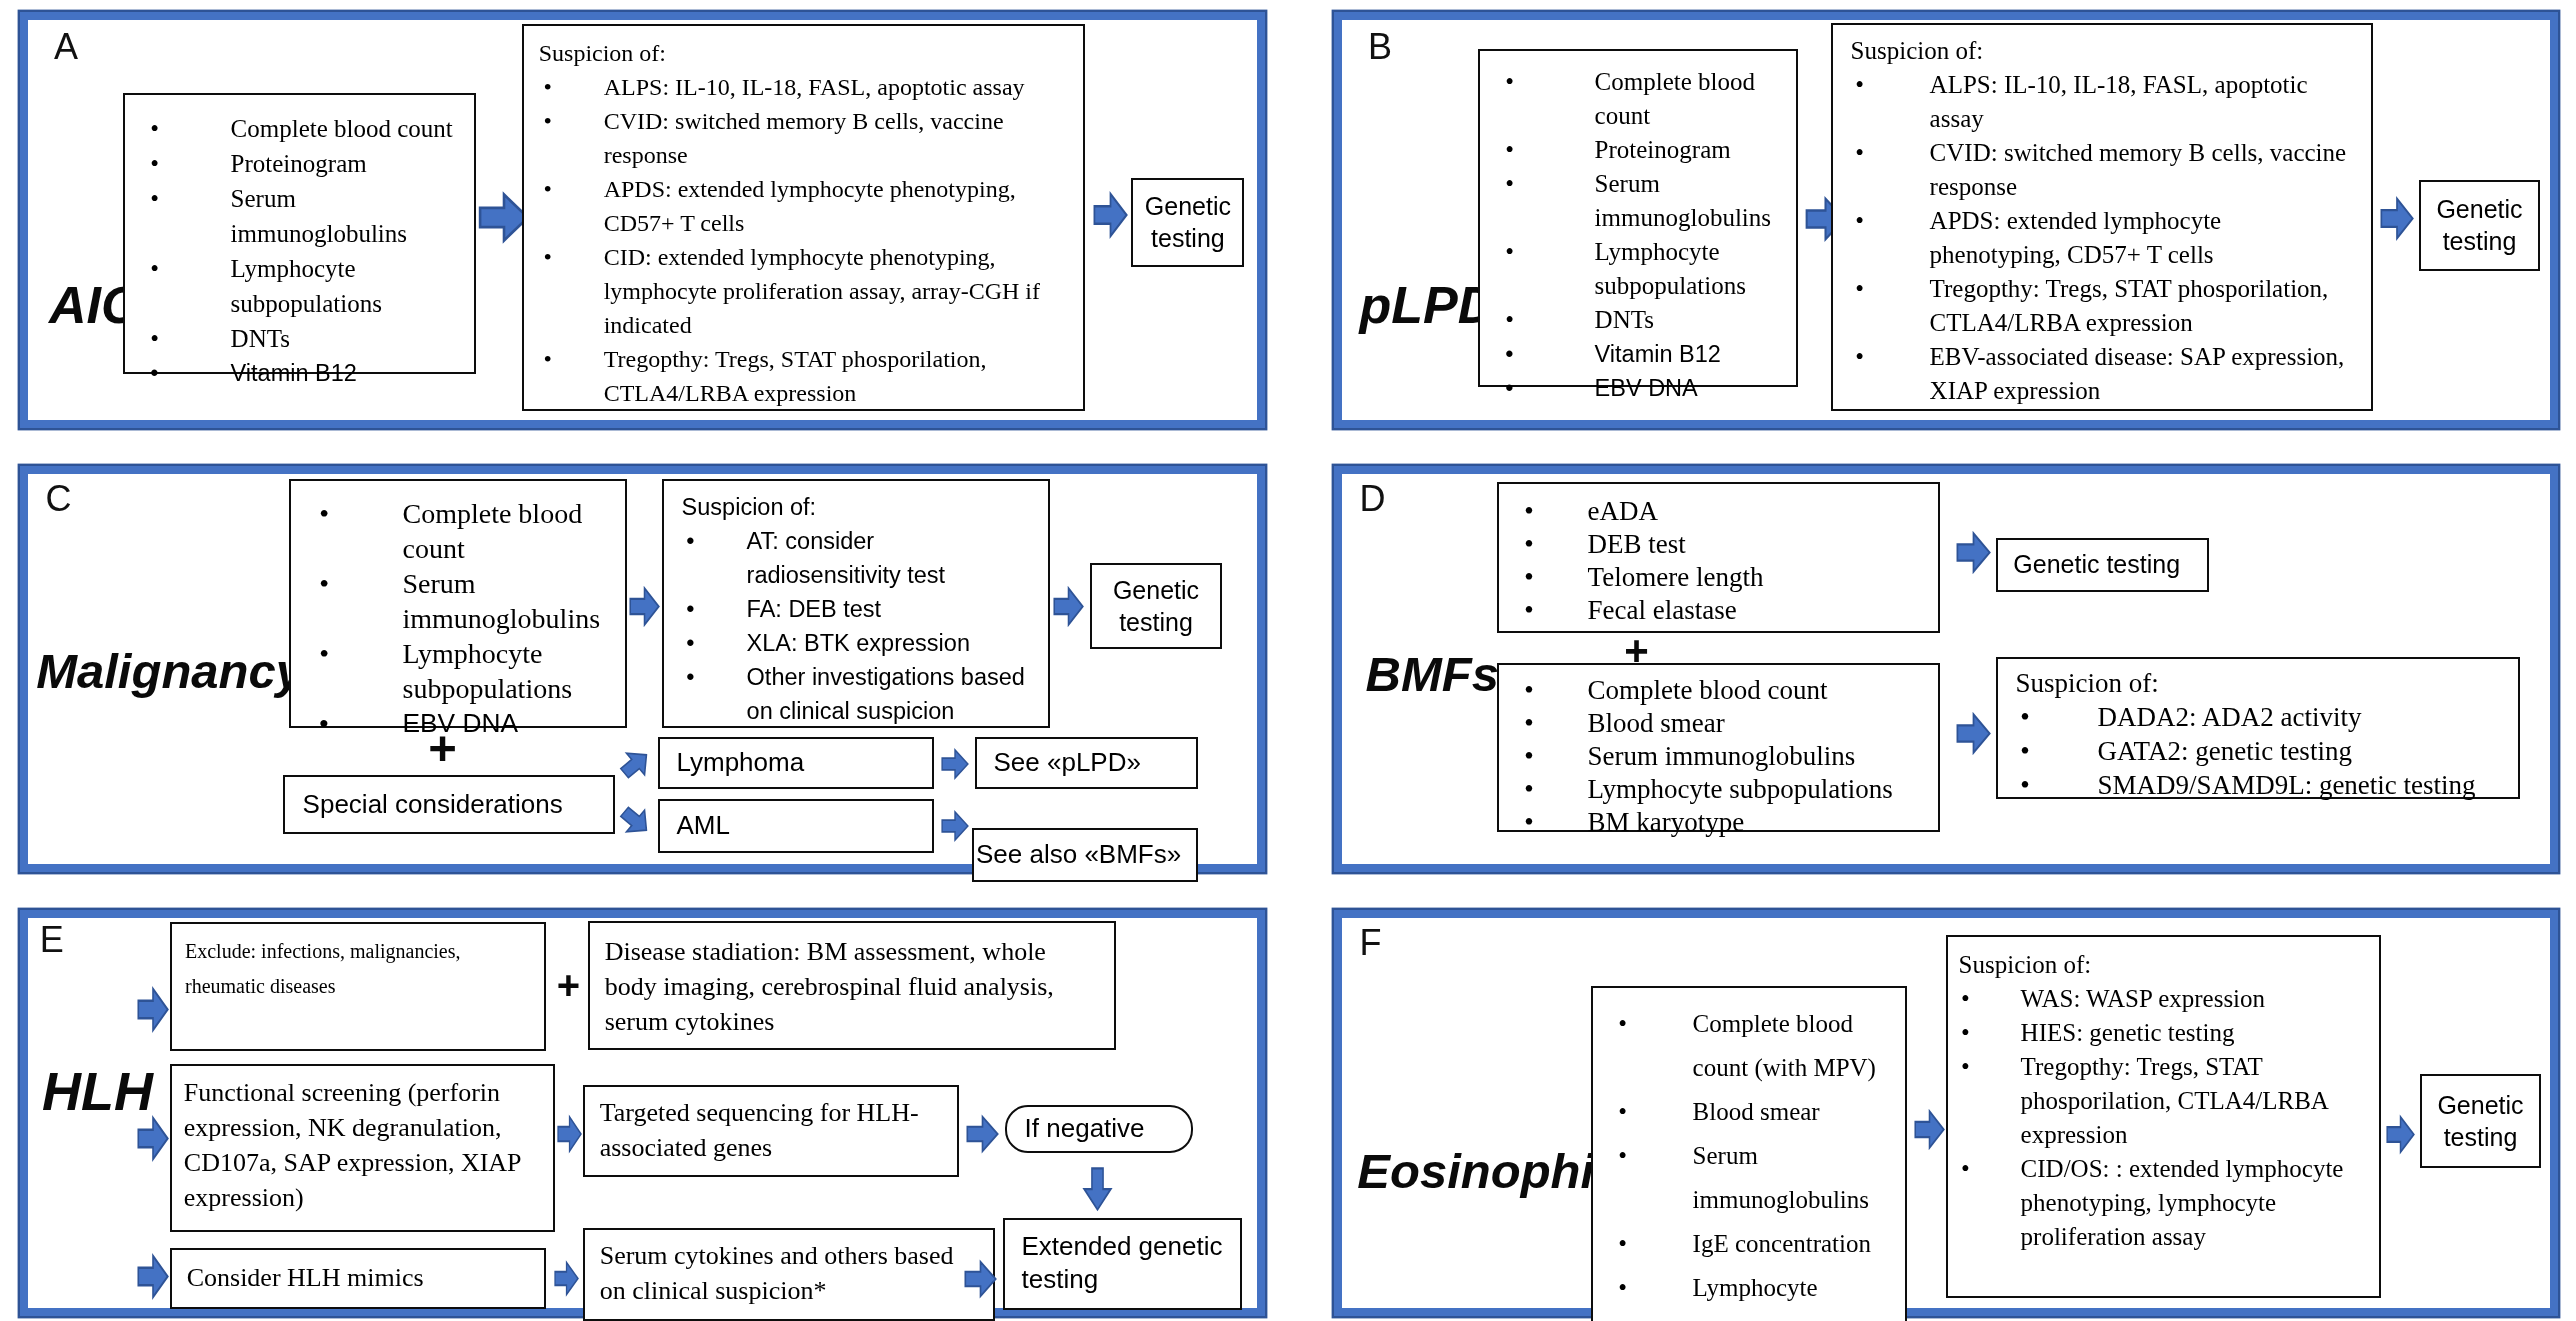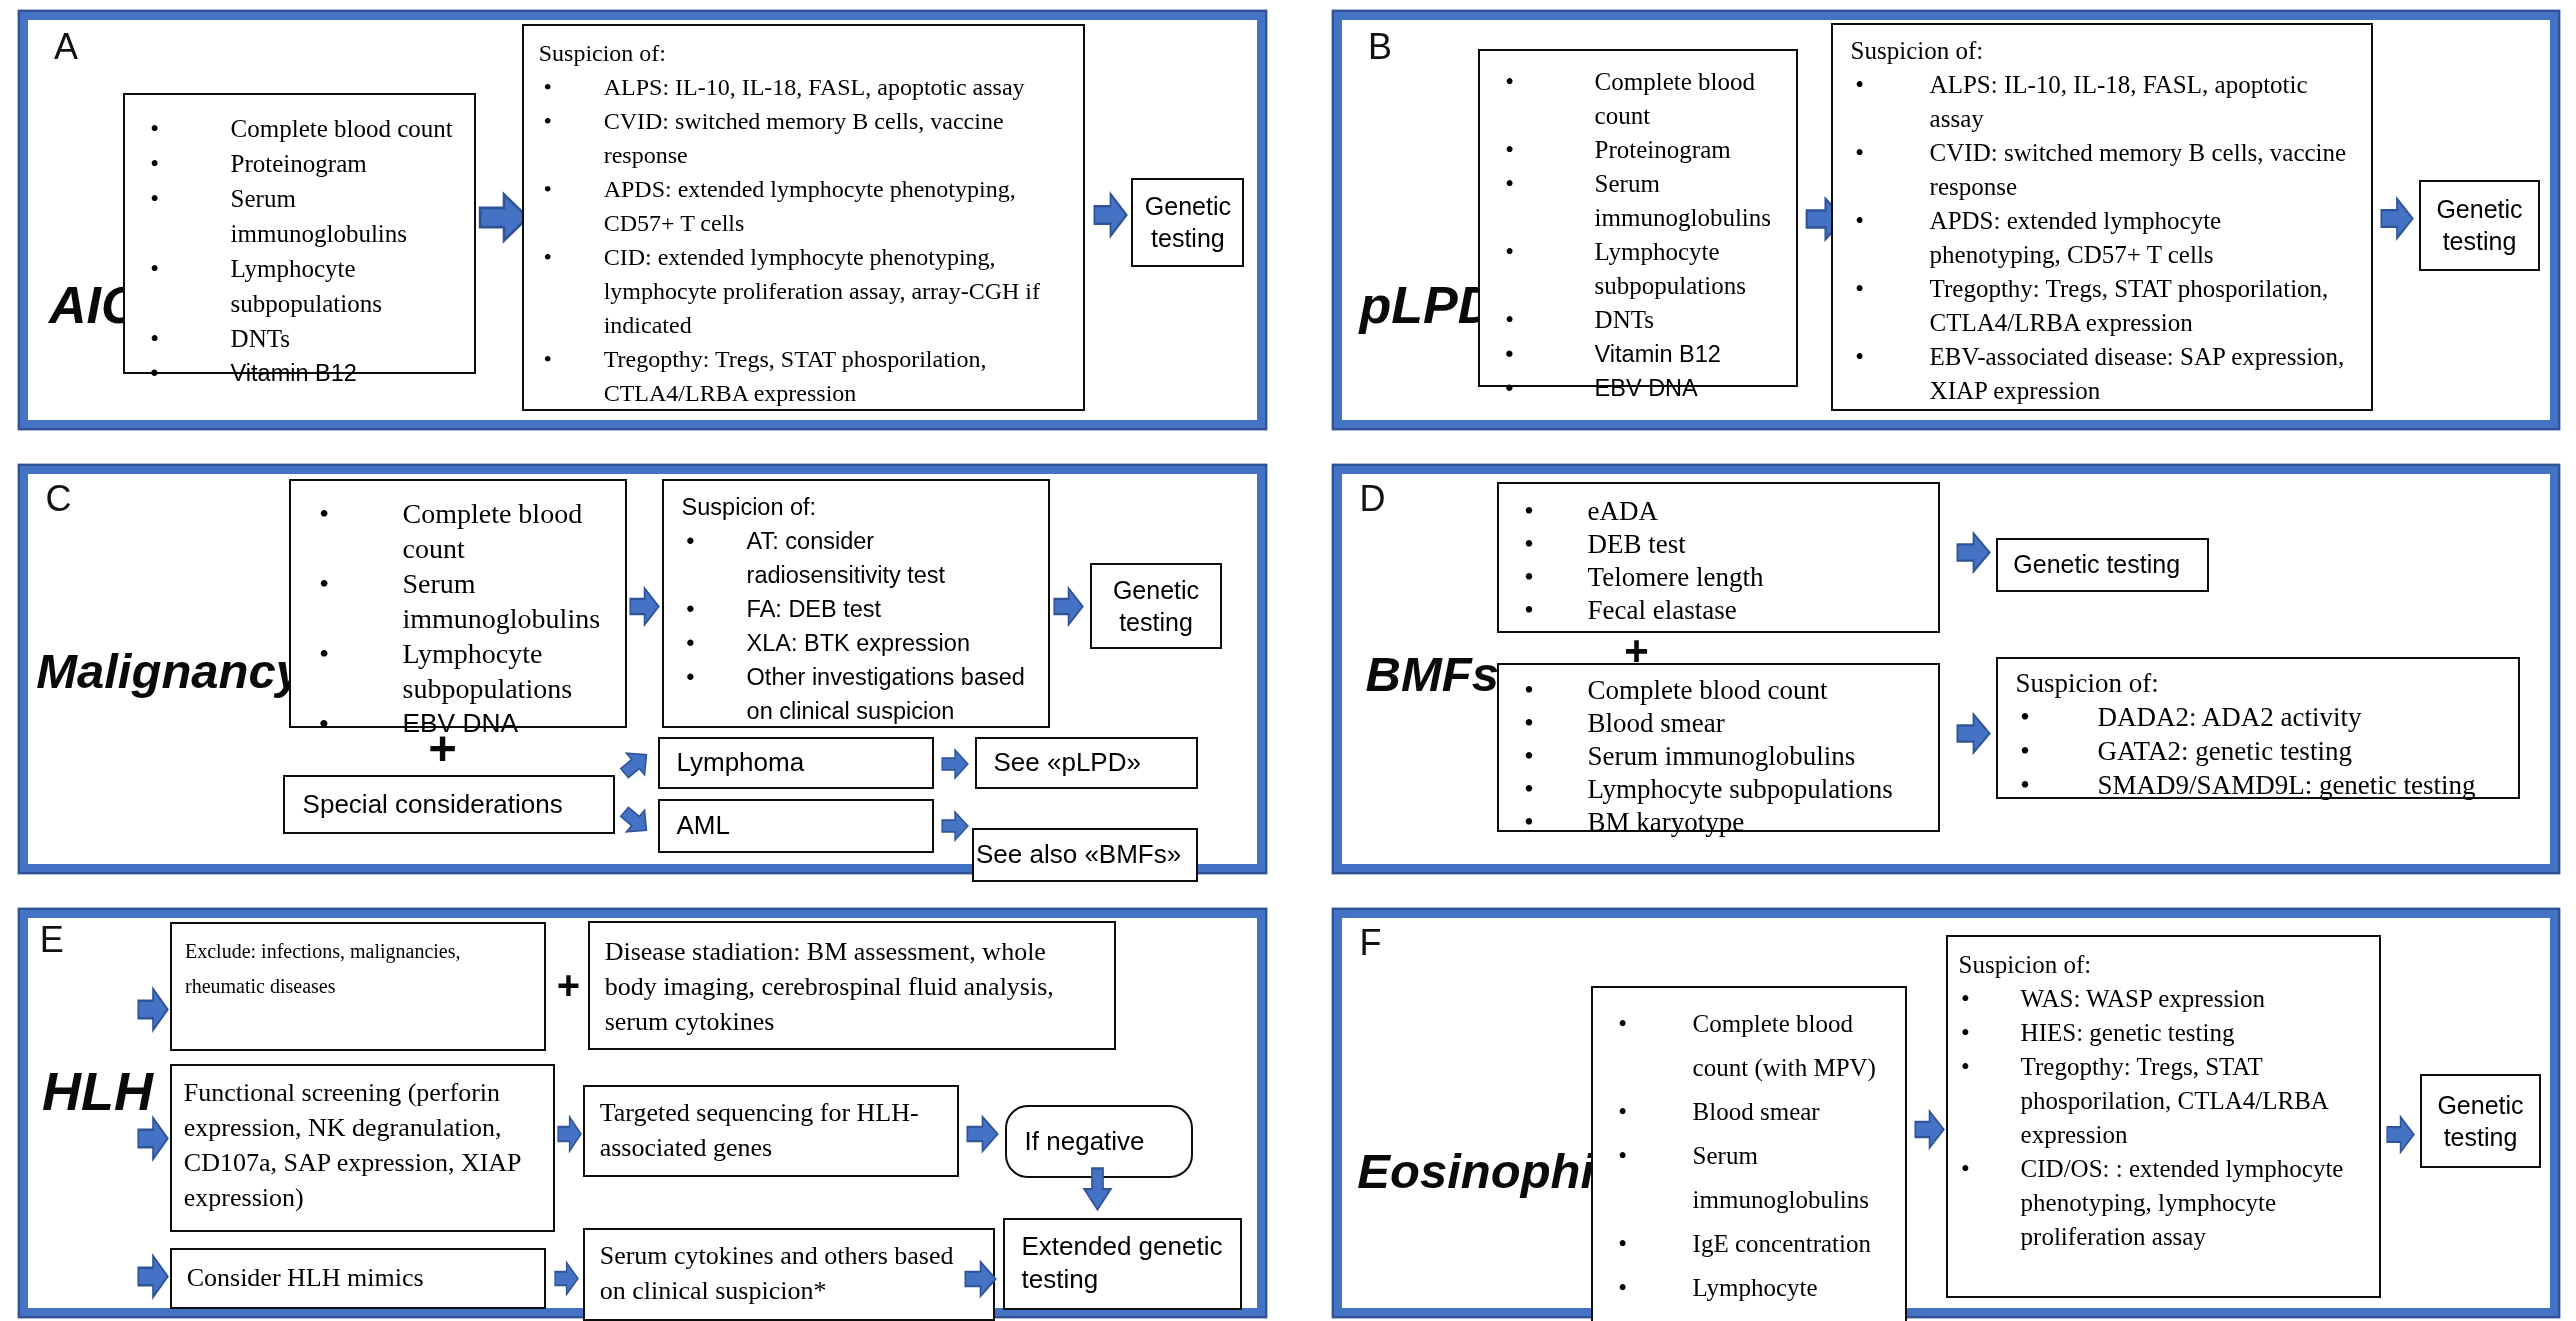--- a/index.html
+++ b/index.html
@@ -252,21 +252,21 @@
         <path d="M4 37 H50 V12 L96 55 L50 98 V73 H4 Z"></path>
       </svg>
     <div class="box" style="left:142px; top:146px; width:385px; height:168px; padding:9.4px 11.8px; font-size:26px; line-height:35px;">Functional screening (perforin expression, NK degranulation, CD107a, SAP expression, XIAP expression)</div>
     <svg class="arr" style="left:529px; top:194px; width:25px; height:44px;" viewBox="0 0 100 110" preserveAspectRatio="none">
         <path d="M4 37 H50 V12 L96 55 L50 98 V73 H4 Z"></path>
       </svg>
     <div class="box" style="left:555px; top:167px; width:376px; height:92px; padding:8.2px 14.7px; font-size:26px; line-height:35px;">Targeted sequencing for HLH-associated genes</div>
     <svg class="arr" style="left:938px; top:194px; width:33px; height:44px;" viewBox="0 0 100 110" preserveAspectRatio="none">
         <path d="M4 37 H50 V12 L96 55 L50 98 V73 H4 Z"></path>
       </svg>
-    <div class="box sans cbox" style="left:977px; top:187px; width:188px; height:73px; padding-left:17.6px; font-size:26px;border-radius:23px;">If negative</div>
+    <div class="box sans cbox" style="left:977px; top:187px; width:188px; height:48px; padding-left:17.6px; font-size:26px;border-radius:23px;">If negative</div>
 
     <svg class="arr rot-down" style="left:1047px; top:254px; width:45px; height:34px;" viewBox="0 0 100 110" preserveAspectRatio="none">
         <path d="M4 37 H50 V12 L96 55 L50 98 V73 H4 Z"></path>
       </svg>
 
     <svg class="arr" style="left:109px; top:332px; width:32px; height:53px;" viewBox="0 0 100 110" preserveAspectRatio="none">
         <path d="M4 37 H50 V12 L96 55 L50 98 V73 H4 Z"></path>
       </svg>
     <div class="box cbox" style="left:142px; top:330px; width:376px; height:61px; padding-left:14.7px; font-size:26px;">Consider HLH mimics</div>
     <svg class="arr" style="left:526px; top:340px; width:25px; height:41px;" viewBox="0 0 100 110" preserveAspectRatio="none">

